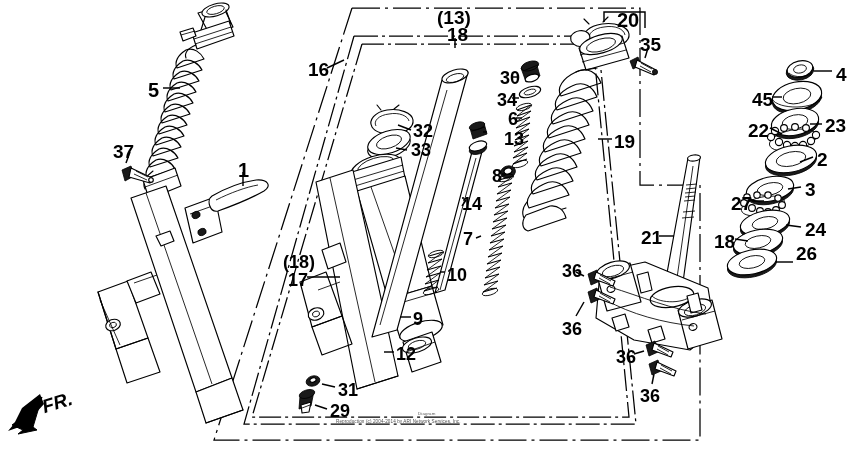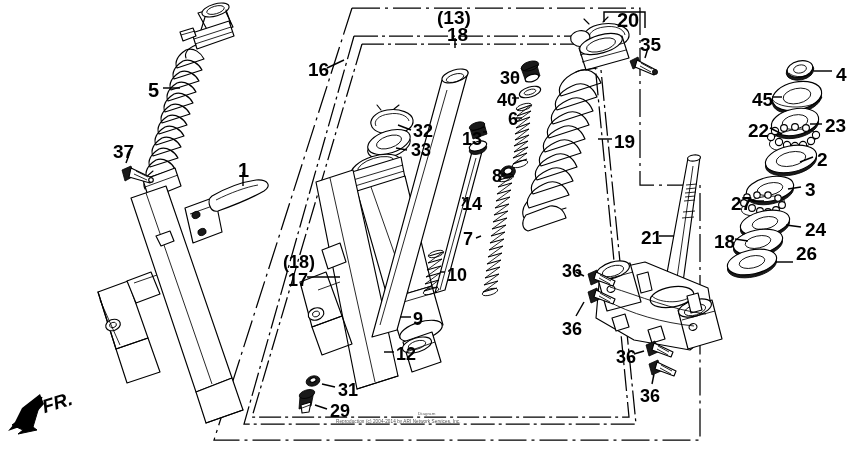--- a/index.html
+++ b/index.html
@@ -524,23 +524,23 @@
   <div id="labels">
       <div class="lbl l20" style="left: 238px; top: 160px;">1</div>
       <div class="lbl l20" style="left: 148px; top: 80px;">5</div>
       <div class="lbl l19" style="left: 113px; top: 142px;">37</div>
       <div class="lbl l19" style="left: 308px; top: 60px;">16</div>
       <div class="lbl l19" style="left: 437px; top: 8px;">(13)</div>
       <div class="lbl l19" style="left: 447px; top: 25px;">18</div>
       <div class="lbl l20" style="left: 617px; top: 10px;">20</div>
       <div class="lbl l19" style="left: 640px; top: 35px;">35</div>
       <div class="lbl l18" style="left: 500px; top: 69px;">30</div>
-      <div class="lbl l18" style="left: 497px; top: 91px;">40</div>
+      <div class="lbl l18" style="left: 497px; top: 91px;">34</div>
       <div class="lbl l18" style="left: 508px; top: 110px;">6</div>
-      <div class="lbl l18" style="left: 462px; top: 130px;">13</div>
+      <div class="lbl l18" style="left: 504px; top: 130px;">13</div>
       <div class="lbl l18" style="left: 492px; top: 167px;">8</div>
       <div class="lbl l18" style="left: 462px; top: 195px;">14</div>
       <div class="lbl l18" style="left: 463px; top: 230px;">7</div>
       <div class="lbl l18" style="left: 447px; top: 266px;">10</div>
       <div class="lbl l18" style="left: 413px; top: 122px;">32</div>
       <div class="lbl l18" style="left: 411px; top: 141px;">33</div>
       <div class="lbl l18" style="left: 283px; top: 253px;">(18)</div>
       <div class="lbl l18" style="left: 288px; top: 271px;">17</div>
       <div class="lbl l18" style="left: 413px; top: 310px;">9</div>
       <div class="lbl l18" style="left: 396px; top: 345px;">12</div>

